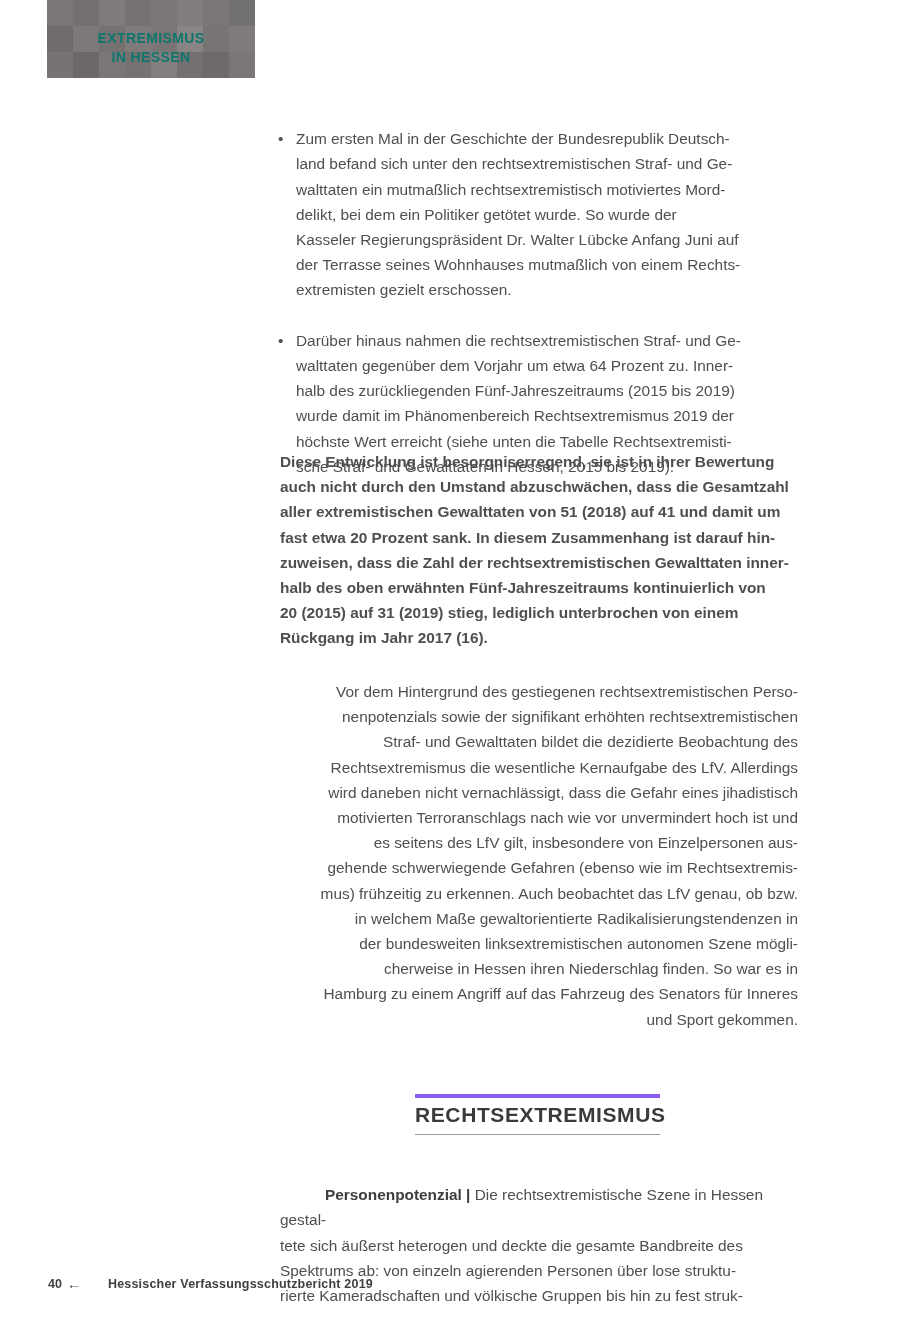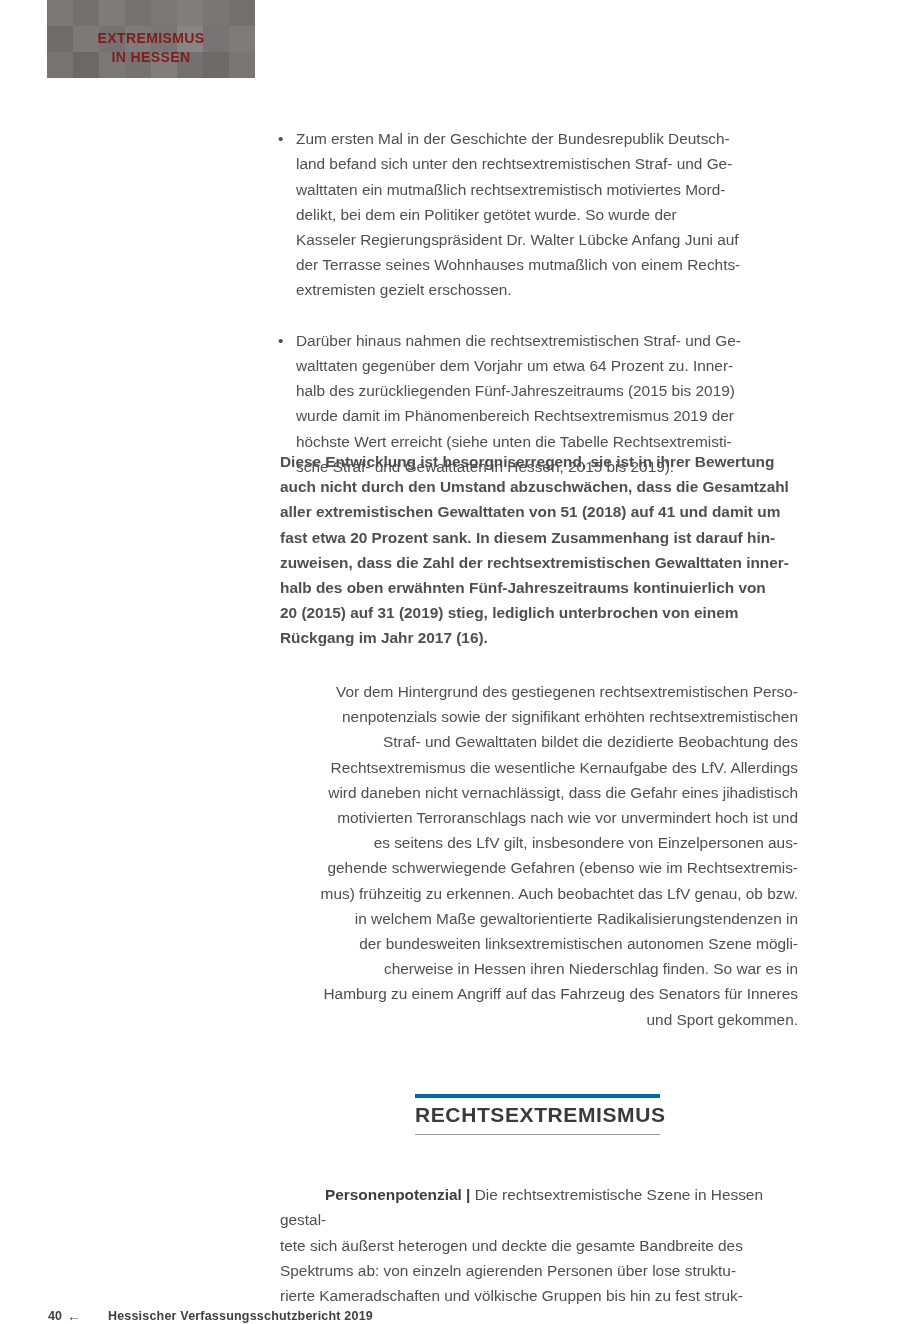--- a/index.html
+++ b/index.html
@@ -23,21 +23,21 @@
     display: grid;
     grid-template-columns: repeat(8, 26px);
     grid-template-rows: repeat(3, 26px);
     background: #787474;
   }
   .logo-text {
     position: absolute; inset: 0;
     display: flex; flex-direction: column;
     justify-content: flex-end; align-items: center;
     padding-bottom: 11px;
-    color: #7f1d1d;
+    color: #0f766e;
     font-weight: bold;
     font-size: 14px;
     line-height: 19px;
     letter-spacing: 0.4px;
     text-align: center;
   }
 
   
   .bodytext {
     position: absolute;
@@ -55,40 +55,40 @@
     flex: 0 0 18px;
     white-space: normal;
   }
   .bullet-text { flex: 1; }
 
   
   .section-heading {
     position: absolute;
     left: 415px; top: 1094px;
     width: 245px;
-    border-top: 4px solid #0369a1;
+    border-top: 4px solid #8b5cf6;
     border-bottom: 1.5px solid #9a9a9a;
     padding: 5px 0 7px 0;
   }
   .section-heading h2 {
     margin: 0;
     font-size: 21px;
     line-height: 24px;
     font-weight: bold;
     letter-spacing: 0.6px;
     color: #3a3a3a;
     white-space: nowrap;
   }
 
   .intro-lead { font-weight: bold; color: #3d3d3d; margin-left: 45px; }
 
   
   .footer {
     position: absolute;
-    left: 48px; top: 1308px;
+    left: 48px; top: 1276px;
     display: flex;
     align-items: center;
     color: #3f3f3f;
     font-size: 12.5px;
     line-height: 16px;
   }
   .footer .page-num { font-weight: bold; }
   .footer .arrow {
     margin-left: 5px;
     font-size: 14px;

